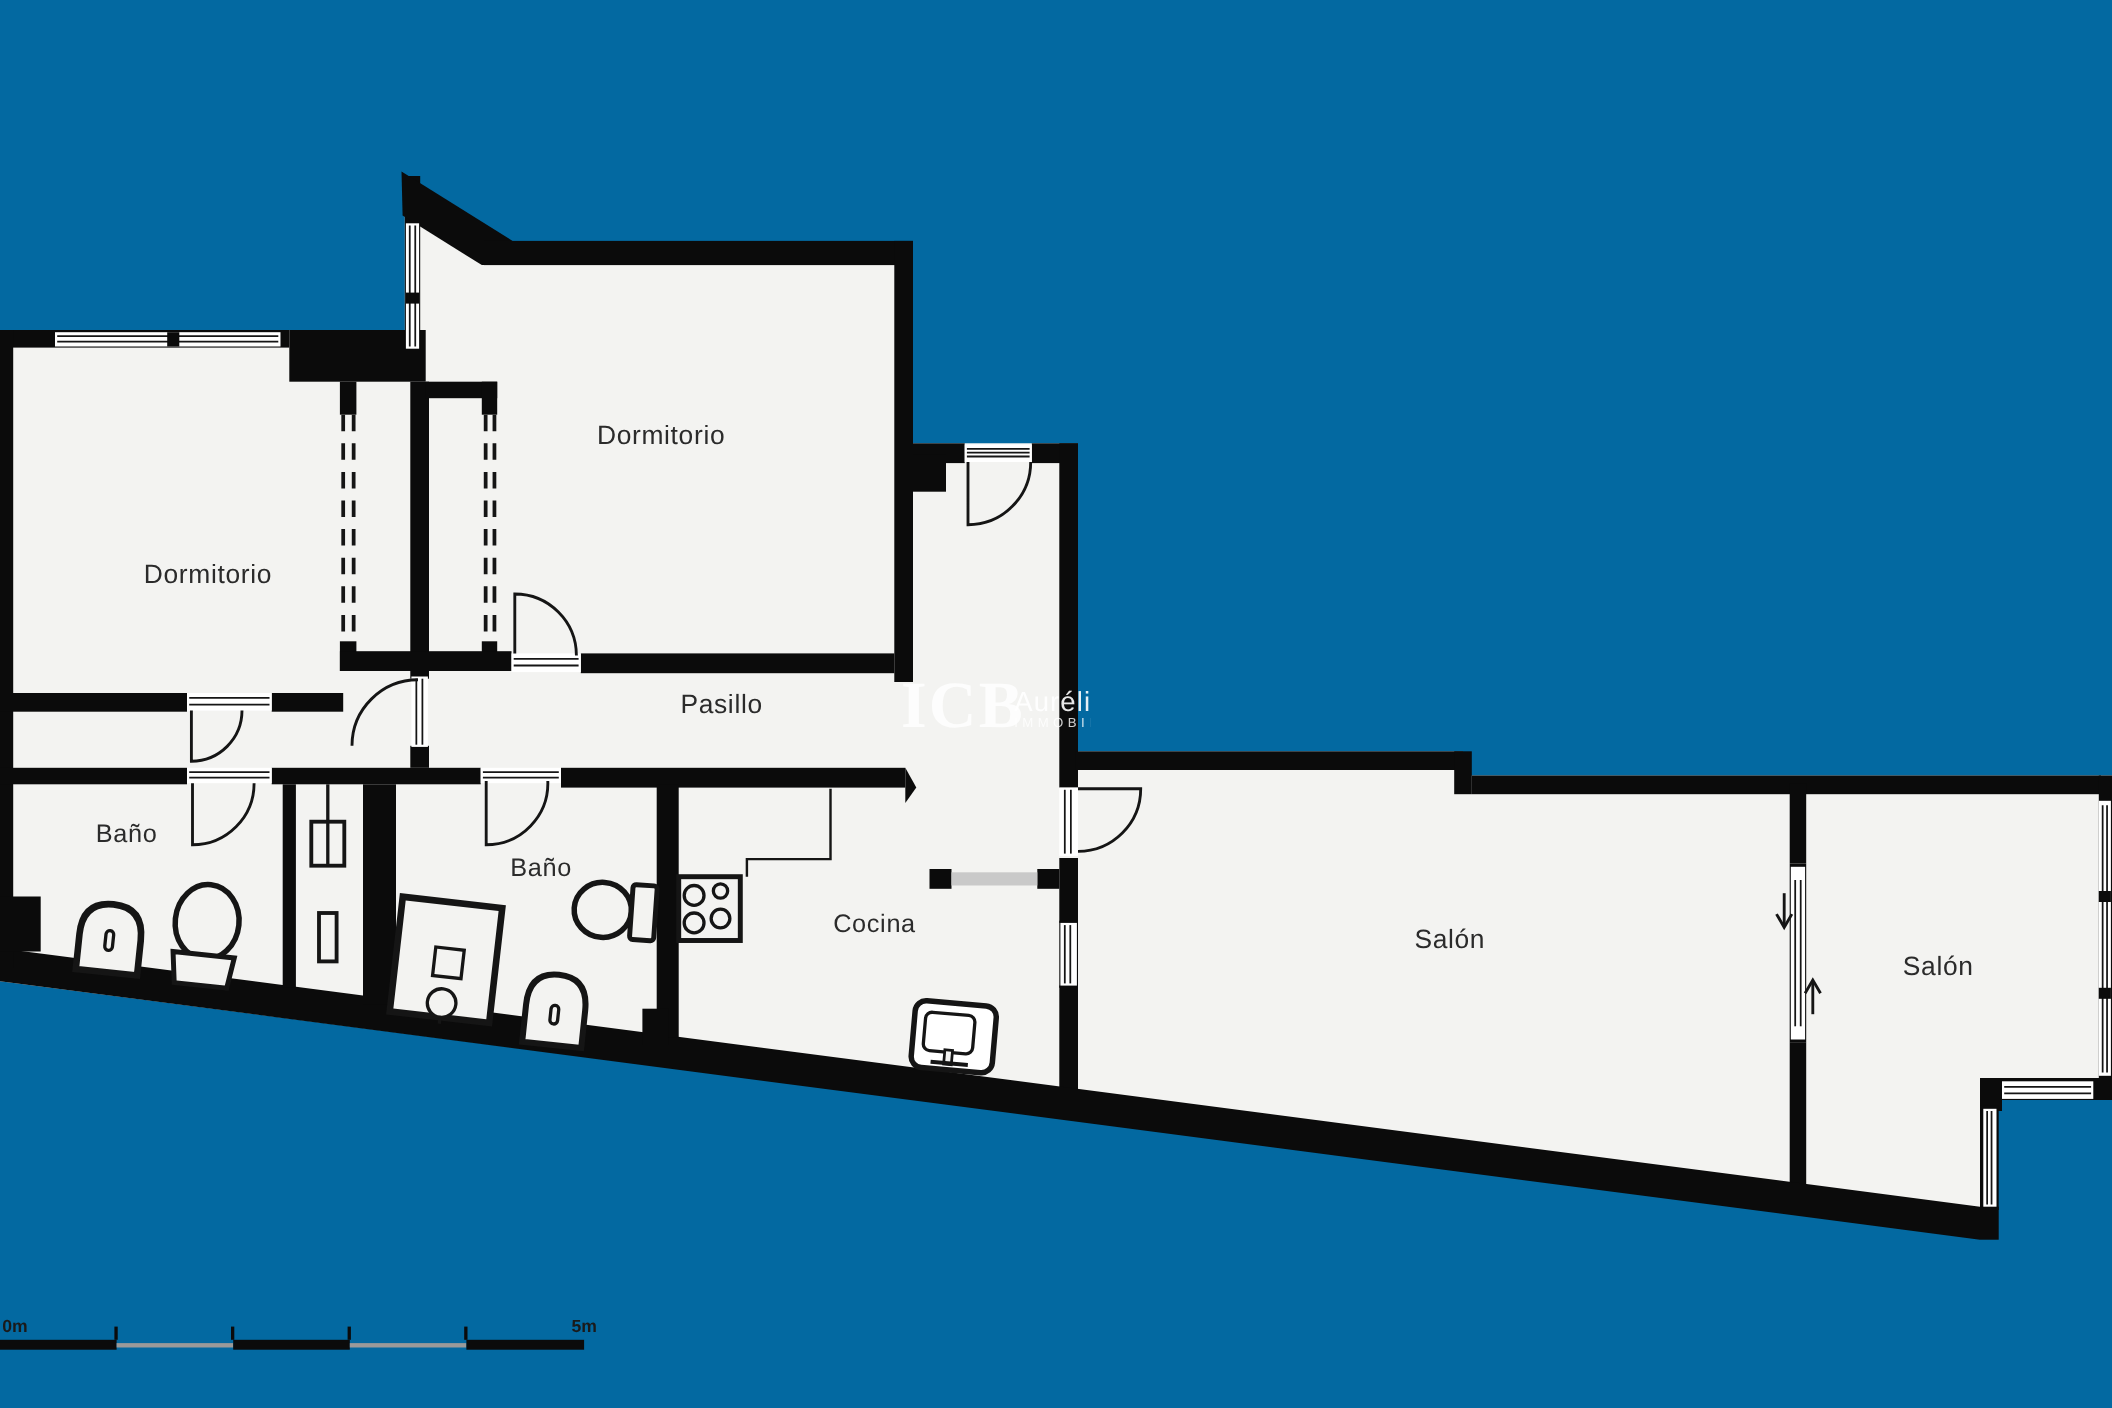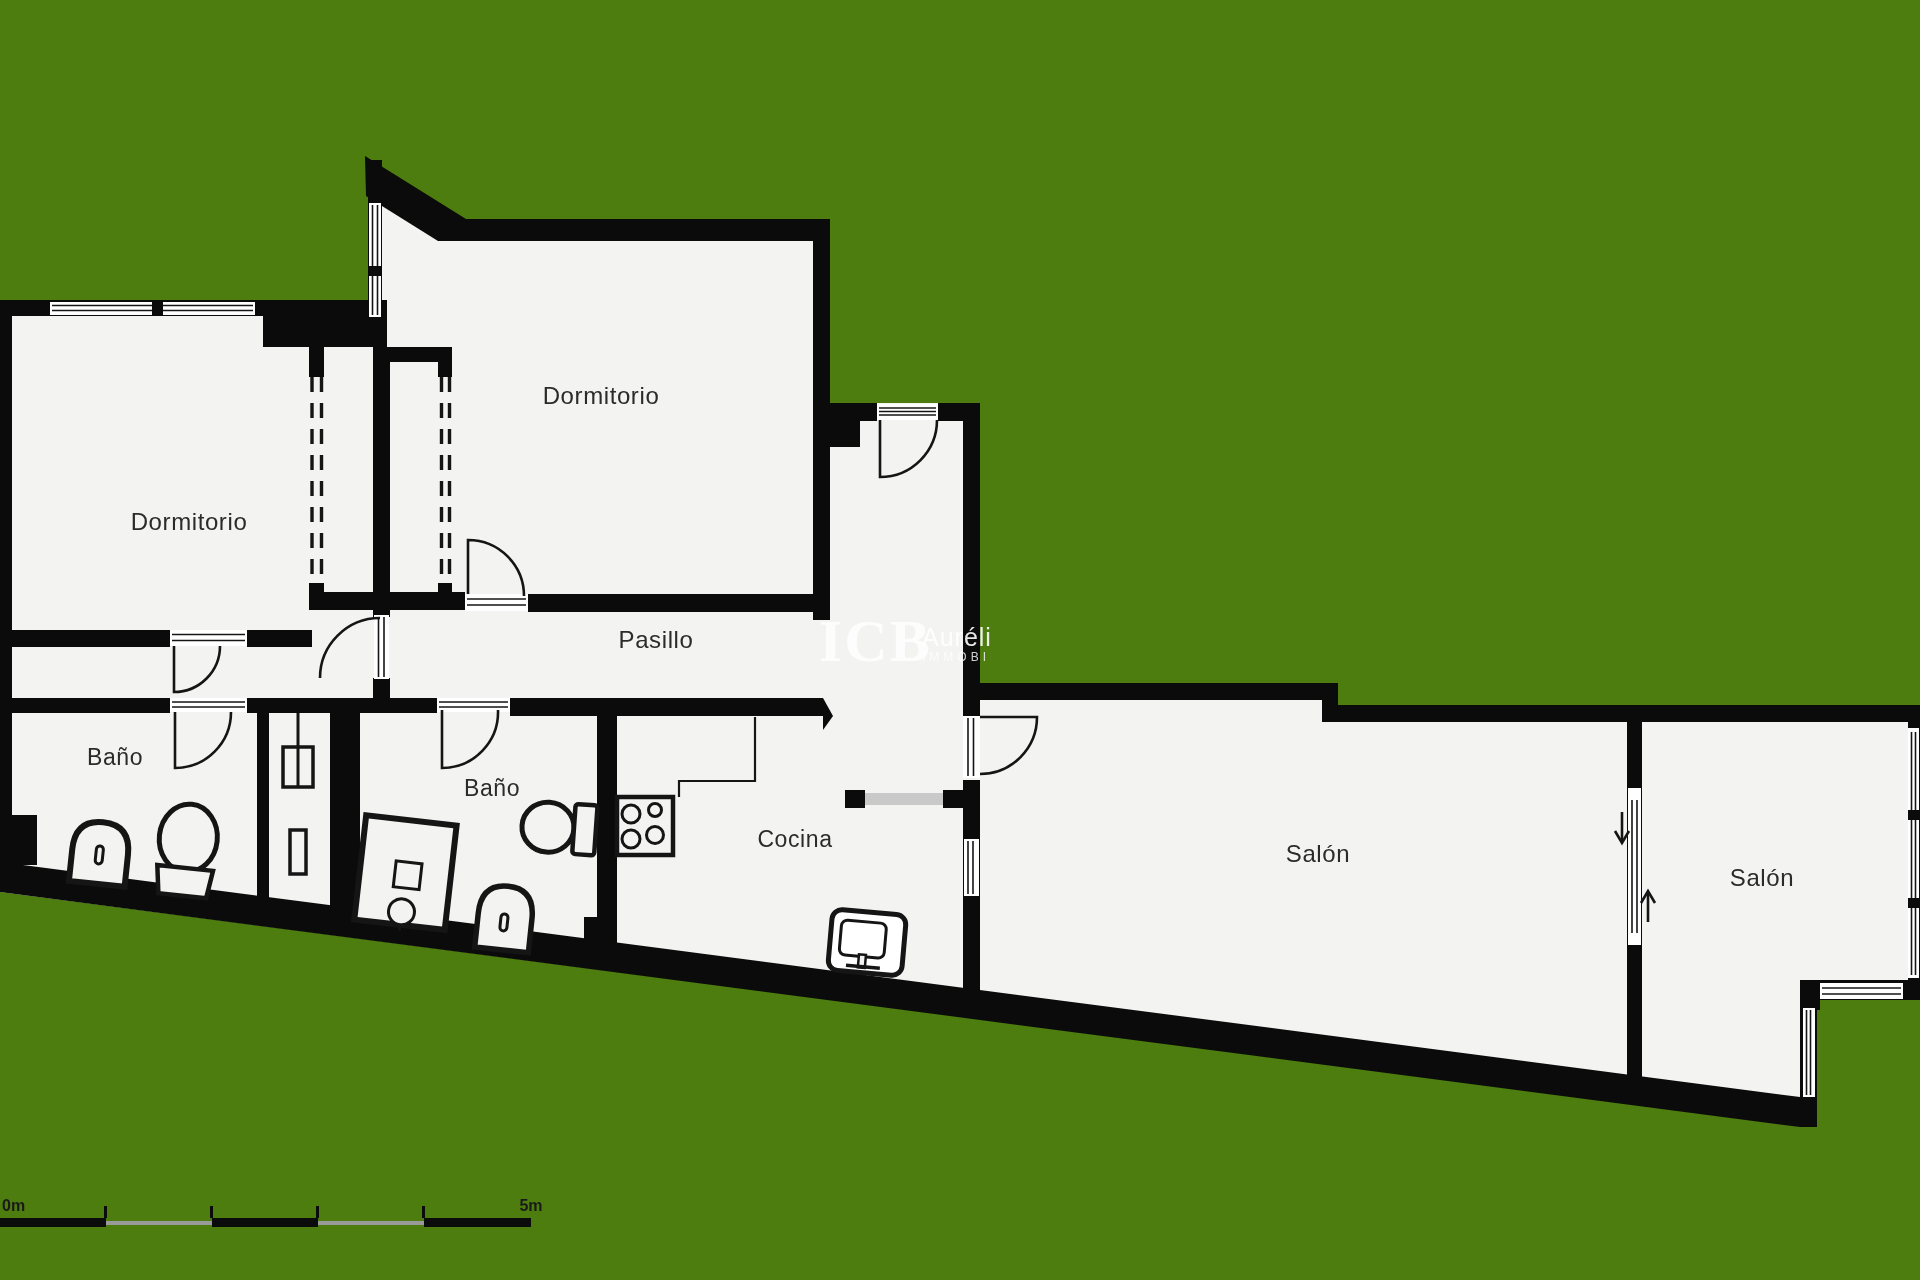--- a/index.html
+++ b/index.html
@@ -1,16 +1,16 @@
 <!DOCTYPE html>
 <html><head>
 <meta charset="utf-8">
 <style>
   html,body{margin:0;padding:0;background:#ffffff;}
-  .stage{position:relative;width:1920px;height:1280px;background:#4d7c0f;overflow:hidden;
+  .stage{position:relative;width:1920px;height:1280px;background:#0369a1;overflow:hidden;
          font-family:"Liberation Sans", sans-serif;}
   svg{display:block}
   
   .floor{fill:var(--floor,#f3f3f1);}
   .wall{fill:var(--wall,#0b0b0b);stroke:none;}
   .winw{fill:#ffffff;stroke:none;}
   .glz{stroke:var(--ink,#151515);stroke-width:1.6;fill:none;}
   .glzg{fill:var(--glazing,#c9c9c9);}
   .ln{stroke:var(--ink,#151515);fill:none;}
   .fx{fill:var(--floor,#f3f3f1);stroke:var(--ink,#111111);}

